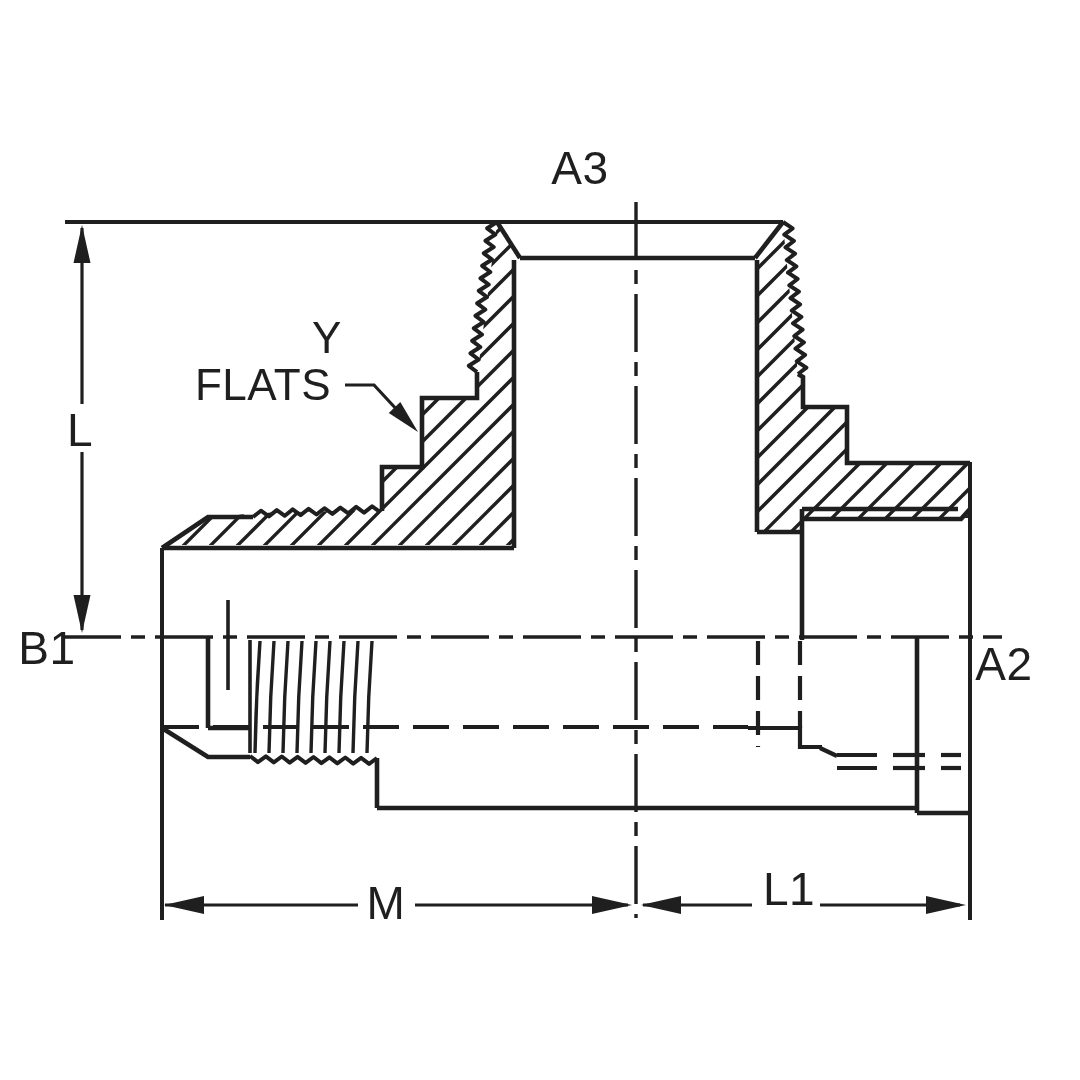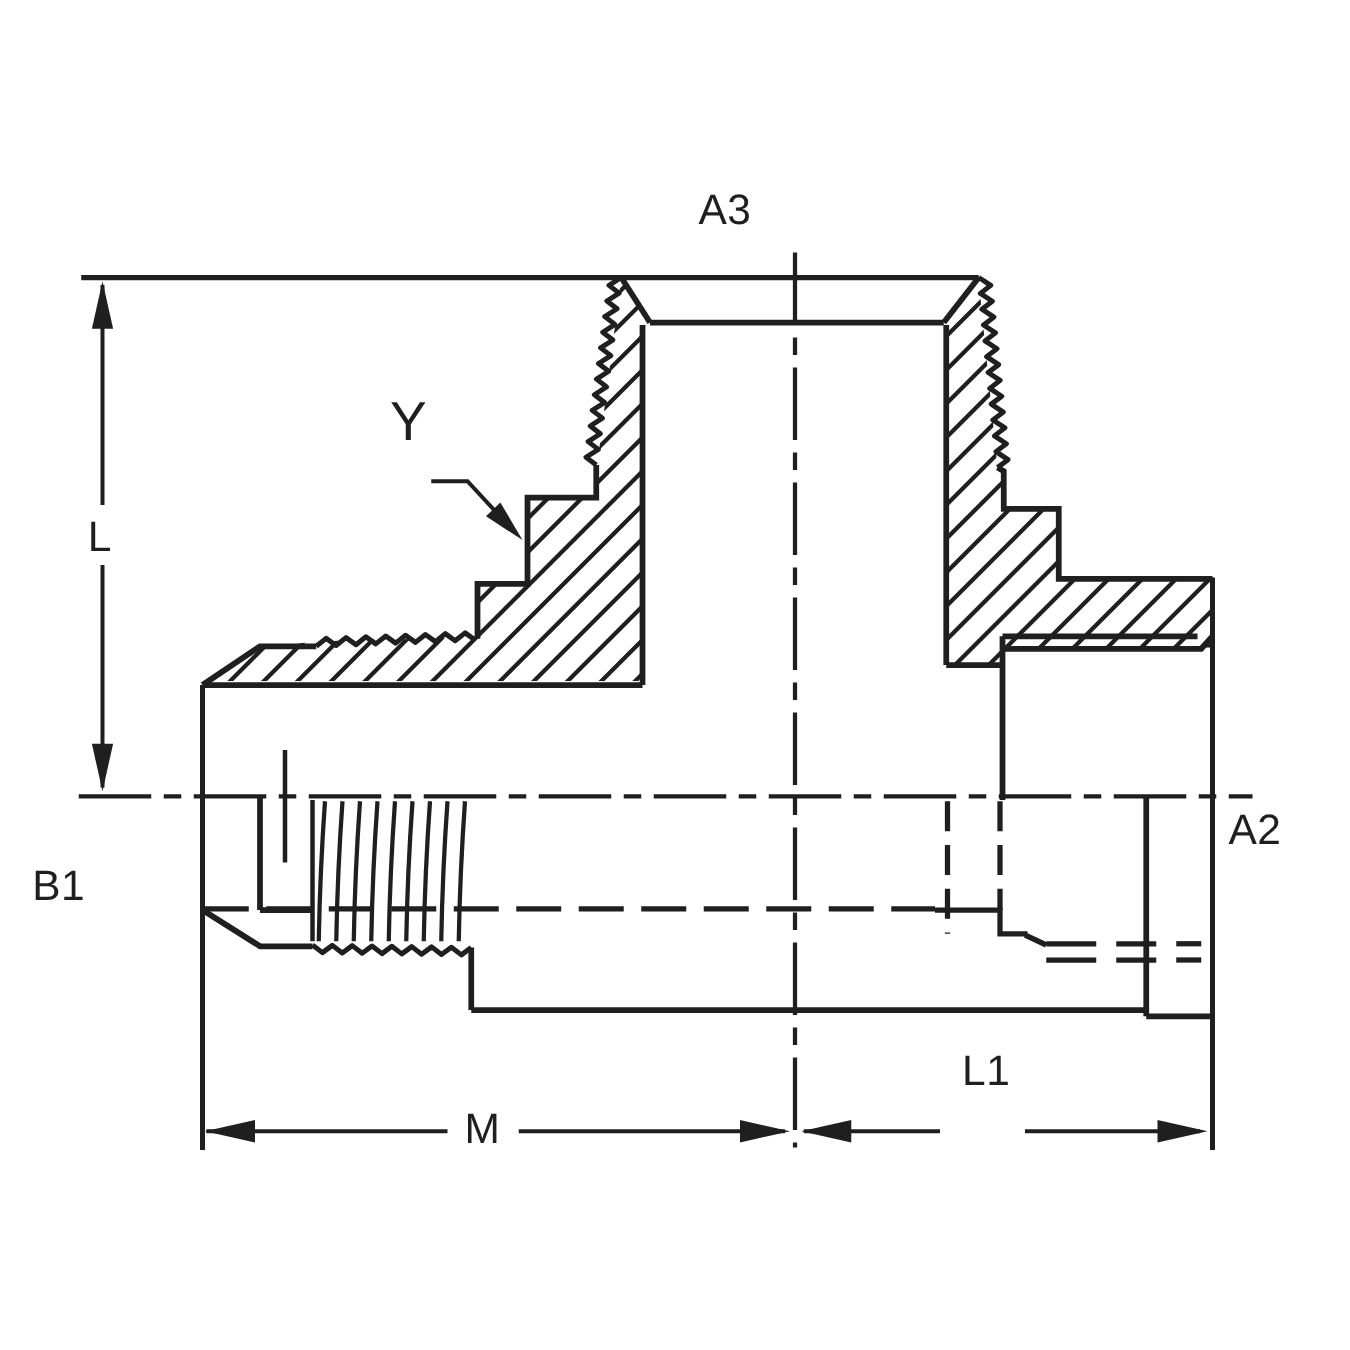--- a/index.html
+++ b/index.html
@@ -4,21 +4,21 @@
 <style>
   :root { --ink: #1f1f1f; --bg: #ffffff; }
   * { margin: 0; padding: 0; box-sizing: border-box; }
   html, body { width: 1080px; height: 1080px; background: var(--bg); overflow: hidden; }
   body { font-family: "Liberation Sans", sans-serif; }
   .canvas { position: relative; width: 1080px; height: 1080px; background: var(--bg); }
   .canvas svg { position: absolute; inset: 0; }
   .lbl {
     position: absolute;
     transform: translate(-50%, -50%);
-    font-size: 34px;
+    font-size: 46px;
     line-height: 1;
     color: var(--ink);
     white-space: nowrap;
     letter-spacing: 0.5px;
     user-select: none;
   }
   .lbl.small { font-size: 44px; }
 </style>
 </head>
 <body>
@@ -340,19 +340,20 @@
       <polygon points="632,905 592,914 592,896" fill="#1f1f1f" stroke="none"></polygon>
       <path d="M643,905 L752,905" fill="none" stroke="#1f1f1f" stroke-width="3.2" stroke-linecap="butt" stroke-linejoin="miter"></path>
       <path d="M820,905 L960,905" fill="none" stroke="#1f1f1f" stroke-width="3.2" stroke-linecap="butt" stroke-linejoin="miter"></path>
       <polygon points="641,905 681,896 681,914" fill="#1f1f1f" stroke="none"></polygon>
       <polygon points="966,905 926,914 926,896" fill="#1f1f1f" stroke="none"></polygon>
       <path d="M345,385 L374,385 L412,426" fill="none" stroke="#1f1f1f" stroke-width="3.2" stroke-linecap="butt" stroke-linejoin="miter"></path>
       <polygon points="418,432 388.78000000000003,413.03999999999996 400.3,402" fill="#1f1f1f" stroke="none"></polygon>
     </svg>
 
   <div class="lbl" style="left:580px; top:168px;">A3</div>
-  <div class="lbl" style="left:47px;  top:709px;">B1</div>
+  <div class="lbl" style="left:47px;  top:648px;">B1</div>
   <div class="lbl" style="left:1004px;top:664px;">A2</div>
   <div class="lbl" style="left:80px;  top:430px;">L</div>
   <div class="lbl" style="left:386px; top:903px;">M</div>
-  <div class="lbl" style="left:789px; top:857px;">L1</div>
+  <div class="lbl" style="left:789px; top:889px;">L1</div>
   <div class="lbl small" style="left:327px; top:338px;">Y</div>
+  <div class="lbl small" style="left:263px; top:385px;">FLATS</div>
 </div>
 
 </body></html>

